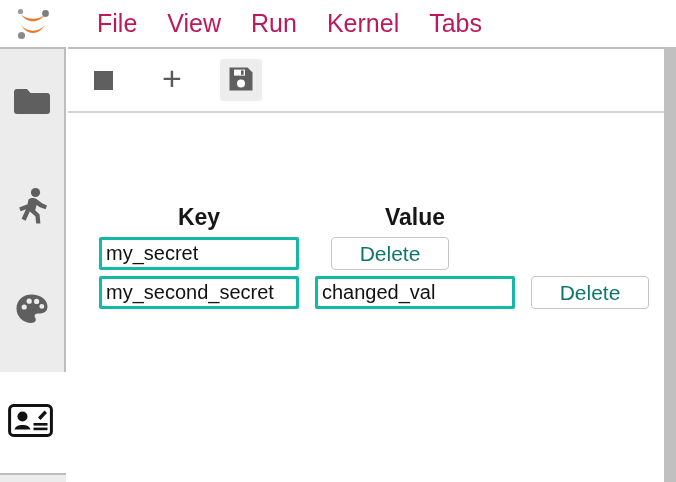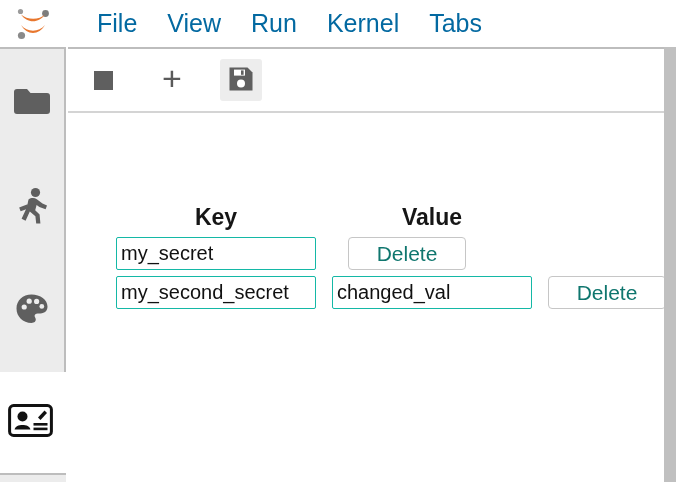--- a/index.html
+++ b/index.html
@@ -34,21 +34,21 @@
     flex: 0 0 auto;
   }
   .menu-items {
     display: flex;
     align-items: center;
     margin-left: 26px;
     white-space: nowrap;
   }
   .menu-item {
     font-size: 25px;
-    color: #0369a1;
+    color: #be185d;
     padding: 0 15px;
     line-height: 1;
     cursor: default;
   }
 
   
   .sidebar {
     position: absolute;
     left: 0; top: 47px;
     width: 66px; height: 325px;
@@ -138,21 +138,21 @@
 
   
   .content {
     position: absolute;
     left: 0; top: 66px;
     width: 596px; height: 300px;
     background: #ffffff;
   }
   .sec-table {
     position: absolute;
-    left: 48px;
+    left: 31px;
     top: 89px;
     width: 554px;
   }
   .sec-head {
     display: flex;
     margin-bottom: 6px;
   }
   .sec-head .col-key,
   .sec-head .col-val {
     font-size: 23px;
@@ -169,21 +169,21 @@
     display: flex;
     align-items: center;
     margin-bottom: 6px;
   }
   .cell-input {
     width: 200px;
     height: 33px;
     font-size: 20px;
     font-family: "Liberation Sans", sans-serif;
     color: #111111;
-    border: 1px solid #14b8a6;
+    border: 3px solid #14b8a6;
     border-radius: 2px;
     background: #ffffff;
     padding: 0 4px;
     outline: none;
   }
   .cell-gap { width: 16px; }
   .del-gap  { width: 16px; }
   .delete-btn {
     width: 118px;
     height: 33px;

